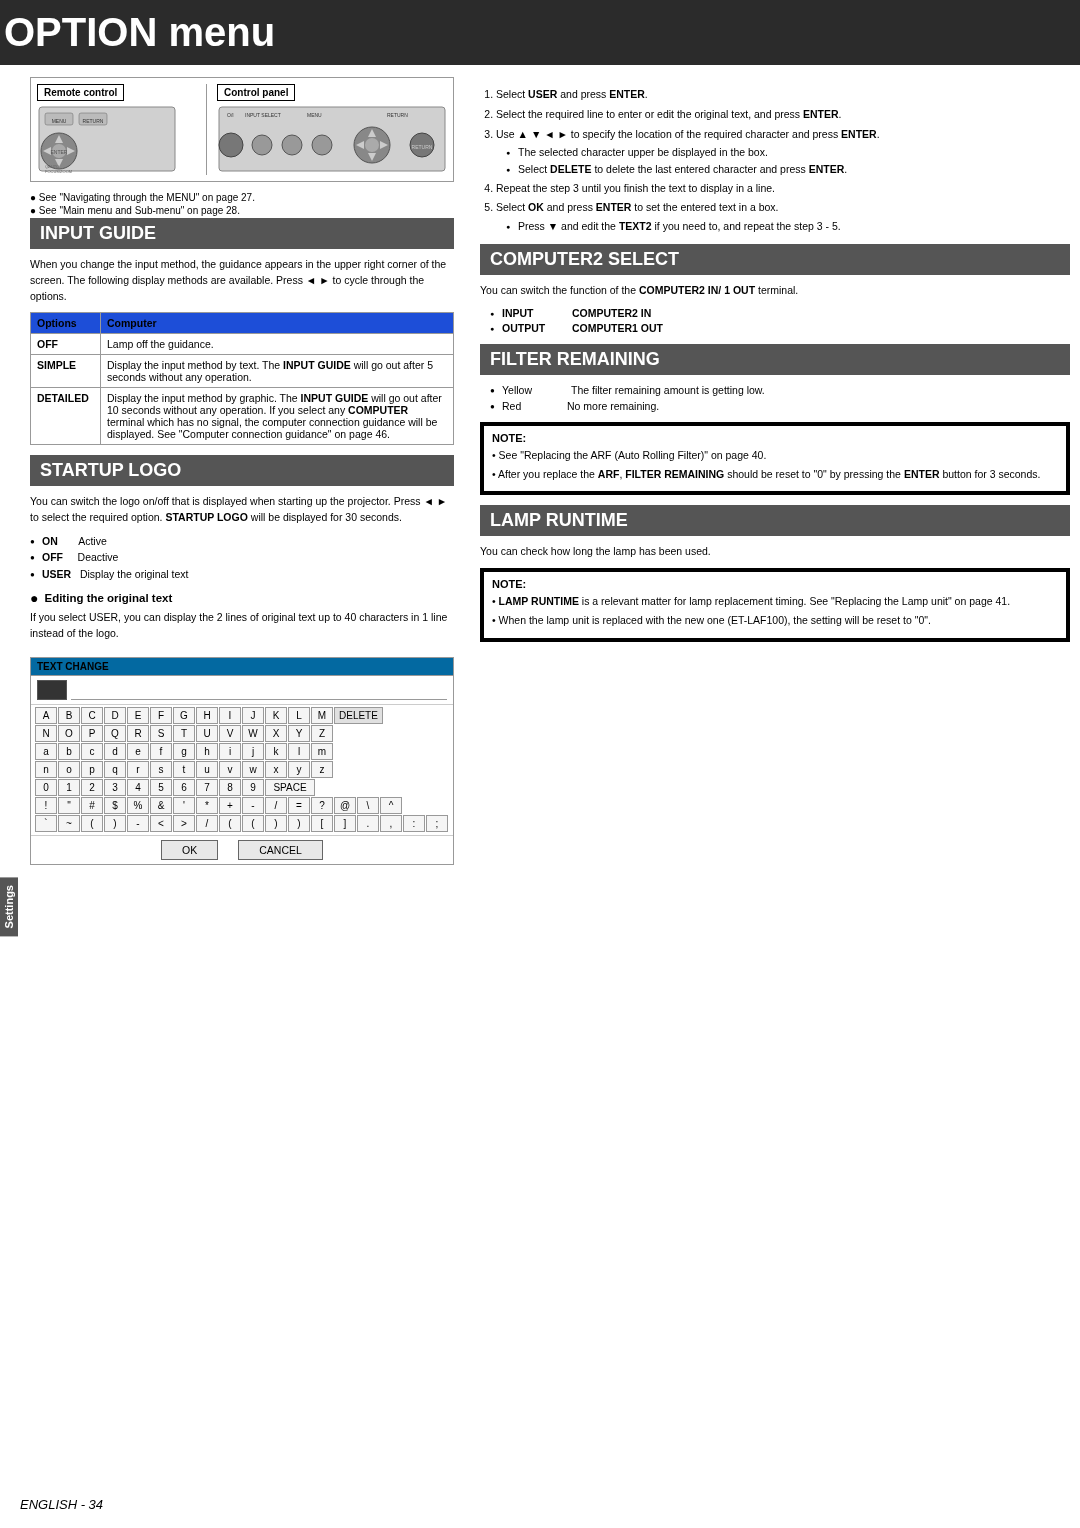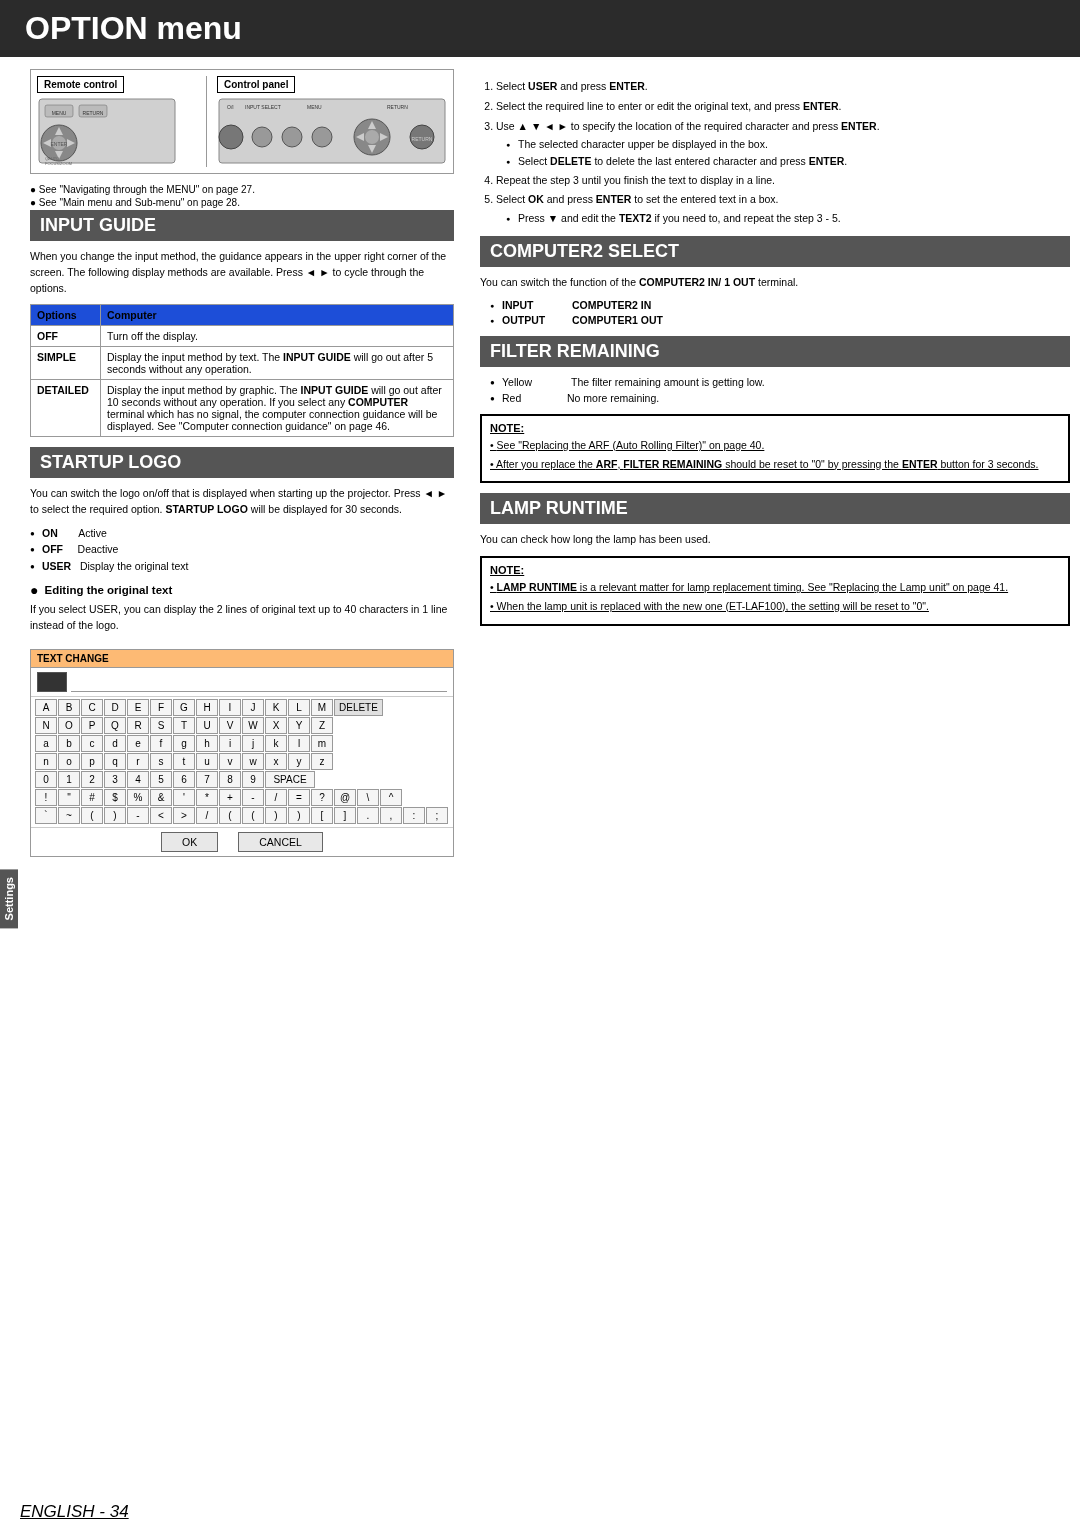--- a/index.html
+++ b/index.html
@@ -11,23 +11,23 @@
       width: 1080px;
       min-height: 1528px;
       padding: 0;
       position: relative;
     }
 
     
     .page-title {
       background: #2b2b2b;
       color: #fff;
-      font-size: 32px;
-      font-weight: bold;
-      padding: 10px 25px;
+      font-size: 40px;
+      font-weight: bold;
+      padding: 10px 4px;
       margin-bottom: 12px;
     }
 
     .left-col {
       width: 460px;
       flex-shrink: 0;
       padding-right: 16px;
     }
 
     .right-col {
@@ -161,21 +161,21 @@
 
     
     .text-change-dialog {
       border: 1px solid #999;
       margin-top: 8px;
       display: inline-block;
       width: 100%;
     }
 
     .text-change-title {
-      background: #fdba74;
+      background: #0369a1;
       border-bottom: 1px solid #999;
       padding: 3px 6px;
       font-size: 10px;
       font-weight: bold;
     }
 
     .text-input-row {
       display: flex;
       align-items: center;
       padding: 4px 6px;
@@ -301,24 +301,23 @@
       font-weight: bold;
       min-width: 60px;
     }
 
     .computer2-list li .value {
       font-weight: bold;
     }
 
     
     .note-box {
-      border: 2px solid #000000;
+      border: 4px solid #000000;
       padding: 6px 8px;
       margin: 8px 0;
-      text-decoration: underline;
     }
 
     .note-title {
       font-weight: bold;
       font-size: 11px;
       margin-bottom: 4px;
     }
 
     .note-box p {
       font-size: 10.5px;
@@ -336,25 +335,24 @@
       color: #fff;
       writing-mode: vertical-rl;
       transform: rotate(180deg);
       font-size: 11px;
       padding: 8px 3px;
       font-weight: bold;
     }
 
     .footer-text {
       position: absolute;
-      bottom: 6px;
+      bottom: 16px;
       left: 20px;
-      font-size: 17px;
+      font-size: 13px;
       font-style: italic;
-      text-decoration: underline;
     }
 
     .panel-section {
       flex: 1;
     }
 
     b { font-weight: bold; }
     i { font-style: italic; }
   </style>
 </head>
@@ -437,21 +435,21 @@
     <table class="options-table">
       <thead>
         <tr>
           <th>Options</th>
           <th>Computer</th>
         </tr>
       </thead>
       <tbody>
         <tr>
           <td>OFF</td>
-          <td>Turn off the display.</td>
+          <td>Lamp off the guidance.</td>
         </tr>
         <tr>
           <td>SIMPLE</td>
           <td>Display the input method by text. The <b>INPUT GUIDE</b> will go out after 5 seconds without any operation.</td>
         </tr>
         <tr>
           <td>DETAILED</td>
           <td>Display the input method by graphic. The <b>INPUT GUIDE</b> will go out after 10 seconds without any operation. If you select any <b>COMPUTER</b> terminal which has no signal, the computer connection guidance will be displayed. See "Computer connection guidance" on page 46.</td>
         </tr>
       </tbody>

